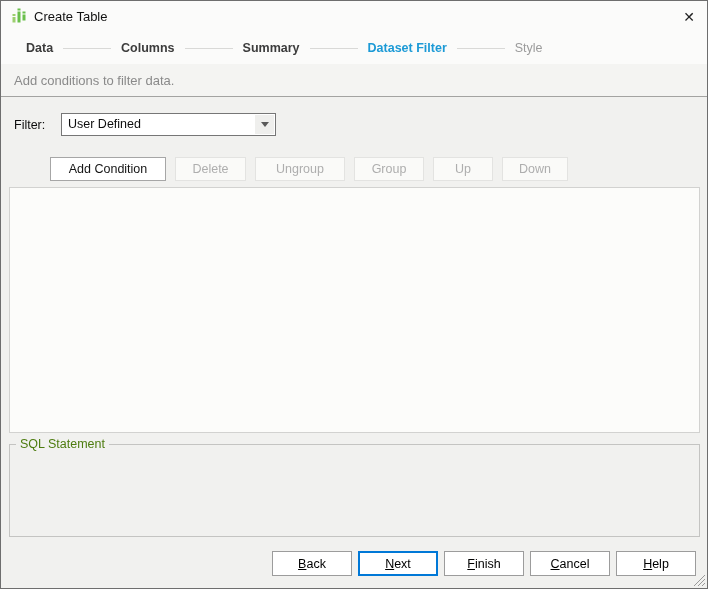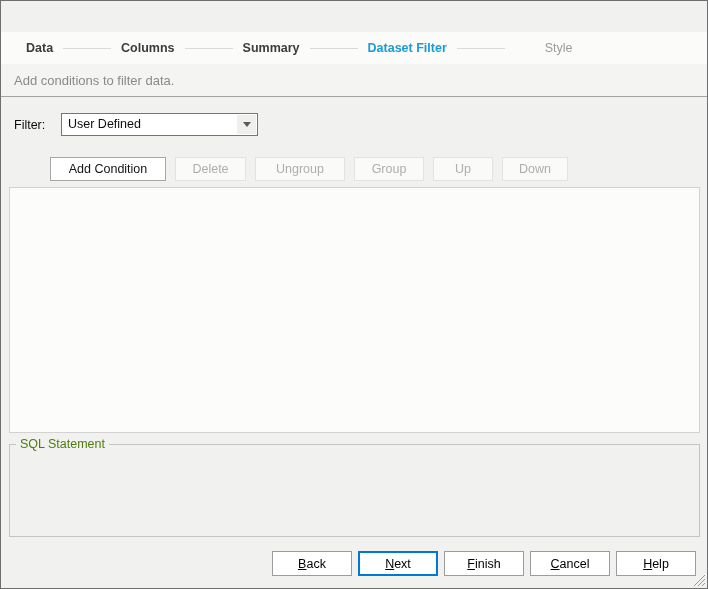--- a/index.html
+++ b/index.html
@@ -14,31 +14,31 @@
   .app-icon { position:absolute; left:10px; top:7px; width:16px; height:16px; }
   .title-text { position:absolute; left:33px; top:8px; font-size:13px; color:#121212; }
   .close-btn { position:absolute; right:8px; top:6px; width:20px; height:20px;
                font-size:14px; color:#222; text-align:center; line-height:20px; cursor:pointer; }
 
   
   .steps { position:absolute; top:31px; left:0; right:0; height:32px; background:#fbfbfa;
            display:flex; align-items:center; padding-left:25px; }
   .step { font-size:12.5px; font-weight:bold; color:#3c3c3c; white-space:nowrap; cursor:pointer; }
   .step.active { color:#1c9ad6; }
-  .step.todo { color:#9b9b9b; font-weight:normal;margin-left:30px; }
+  .step.todo { color:#9b9b9b; font-weight:normal; }
   .conn { width:48px; height:1px; background:#d9d9d7; margin:0 10px; }
 
   
   .banner { position:absolute; top:63px; left:0; right:0; height:33px; background:#f4f4f2;
             border-bottom:1px solid #a3a3a1; display:flex; align-items:center;
             padding-left:13px; font-size:13px; color:#8a8a8a; }
 
   
   .filter-label { position:absolute; left:13px; top:117px; font-size:12.5px; color:#0d0d0d; }
-  .combo { position:absolute; left:60px; top:112px; width:197px; height:23px;
+  .combo { position:absolute; left:60px; top:112px; width:215px; height:23px;
            background:#fff; border:1px solid #767676; cursor:pointer; }
   .combo-value { position:absolute; left:6px; top:3px; font-size:12.5px; color:#0d0d0d; }
   .combo-arrow-zone { position:absolute; top:1px; right:1px; bottom:1px; width:19px;
                       background:#efefed; display:flex; align-items:center; justify-content:center; }
   .tri-down { width:0; height:0; border-left:4px solid transparent;
               border-right:4px solid transparent; border-top:5px solid #5a5a5a; }
 
   
   .toolbar { position:absolute; left:13px; top:156px; display:flex; gap:9px;padding-left:36px; }
   .toolbar button { height:24px; font-family:inherit; font-size:12.5px; cursor:pointer; }
@@ -65,20 +65,32 @@
   .fbtn.default { border:2px solid #0078d7; }
   .mn { text-decoration:underline; }
 
   .grip { position:absolute; right:2px; bottom:2px; width:14px; height:14px; cursor:nwse-resize; }
 </style>
 </head>
 <body>
 
 <div class="dialog">
 
+  <div class="titlebar">
+    <svg class="app-icon" viewBox="0 0 16 16">
+      <rect x="1.5" y="6" width="3" height="2" fill="#9ccf6e"></rect>
+      <rect x="1.5" y="9" width="3" height="5.5" fill="#9ccf6e"></rect>
+      <rect x="6.5" y="0.5" width="3" height="2" fill="#6abf4b"></rect>
+      <rect x="6.5" y="3.5" width="3" height="11" fill="#6abf4b"></rect>
+      <rect x="11.5" y="3.5" width="3" height="2" fill="#6abf4b"></rect>
+      <rect x="11.5" y="6.5" width="3" height="6" fill="#6abf4b"></rect>
+    </svg>
+    <span class="title-text">Create Table</span>
+    <span class="close-btn">✕</span>
+  </div>
 
   <div class="steps">
     <span class="step">Data</span>
     <span class="conn"></span>
     <span class="step">Columns</span>
     <span class="conn"></span>
     <span class="step">Summary</span>
     <span class="conn"></span>
     <span class="step active">Dataset Filter</span>
     <span class="conn"></span>

